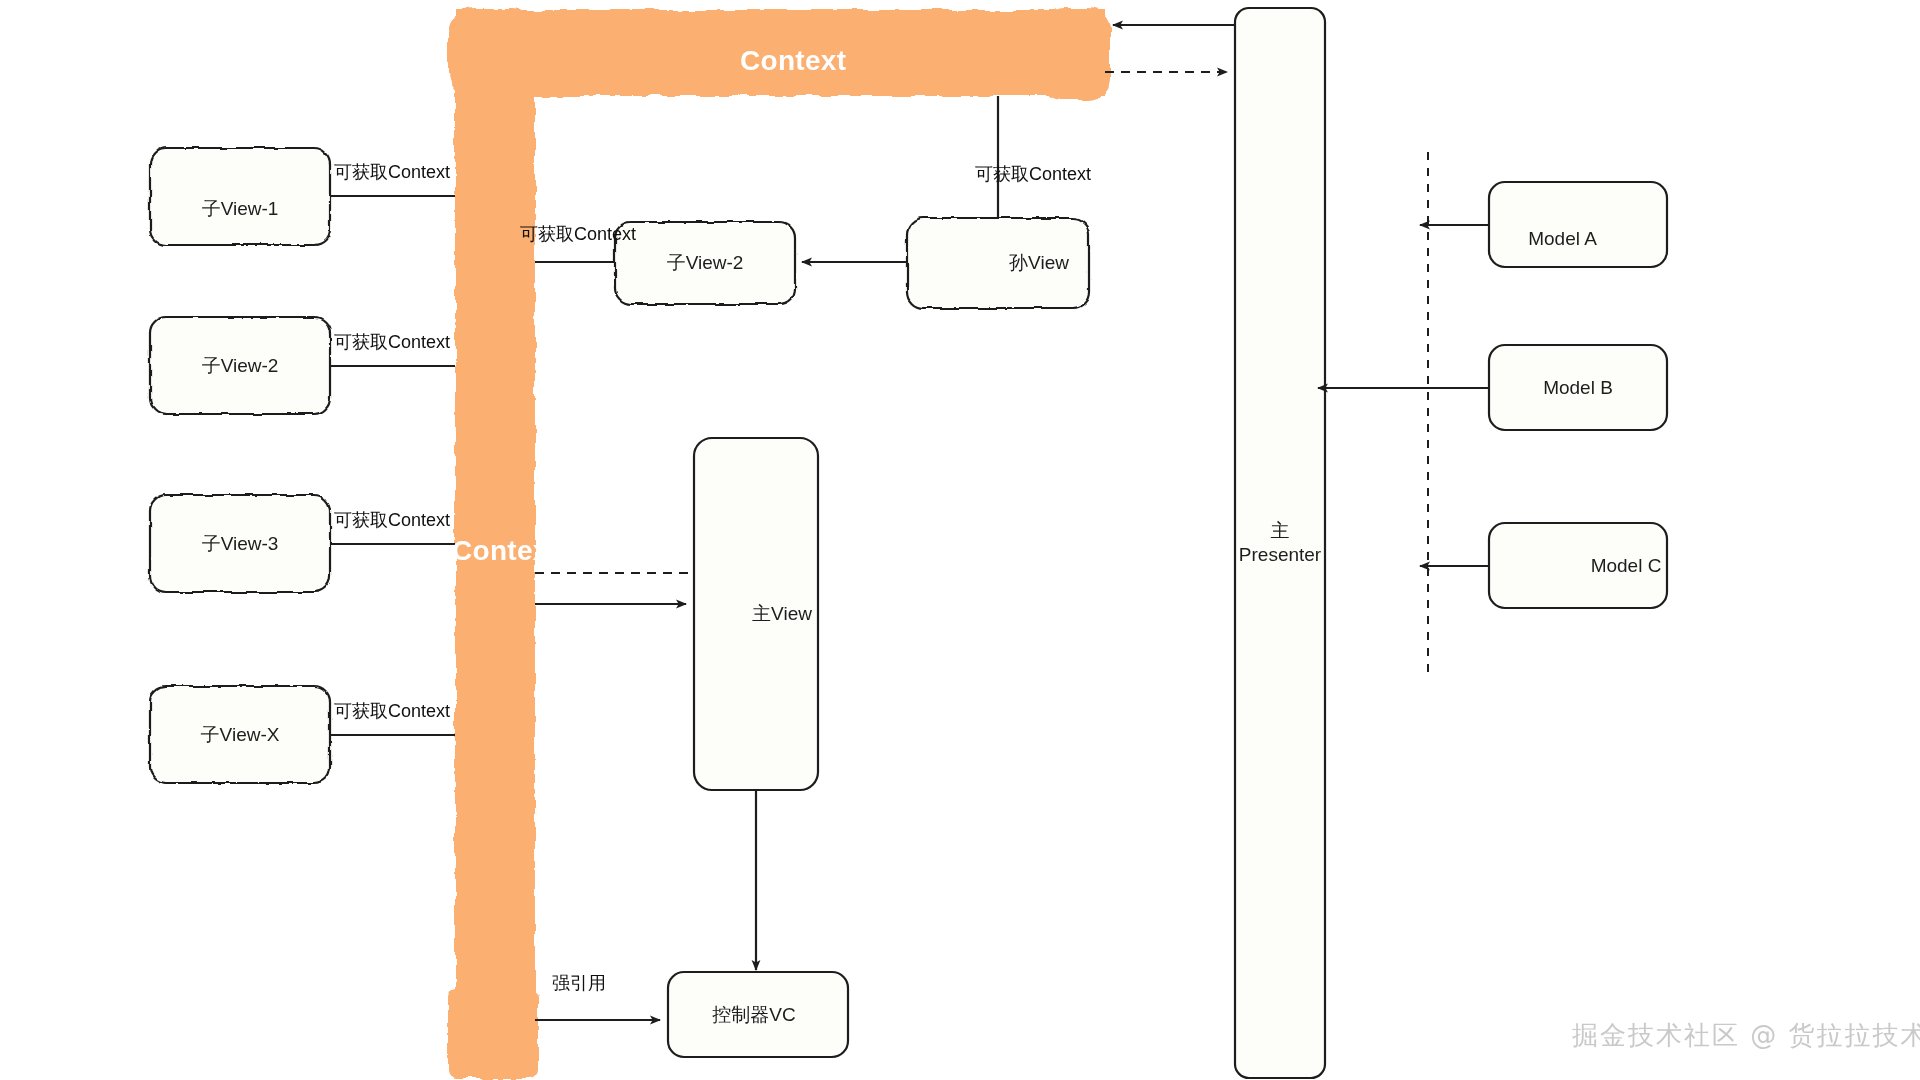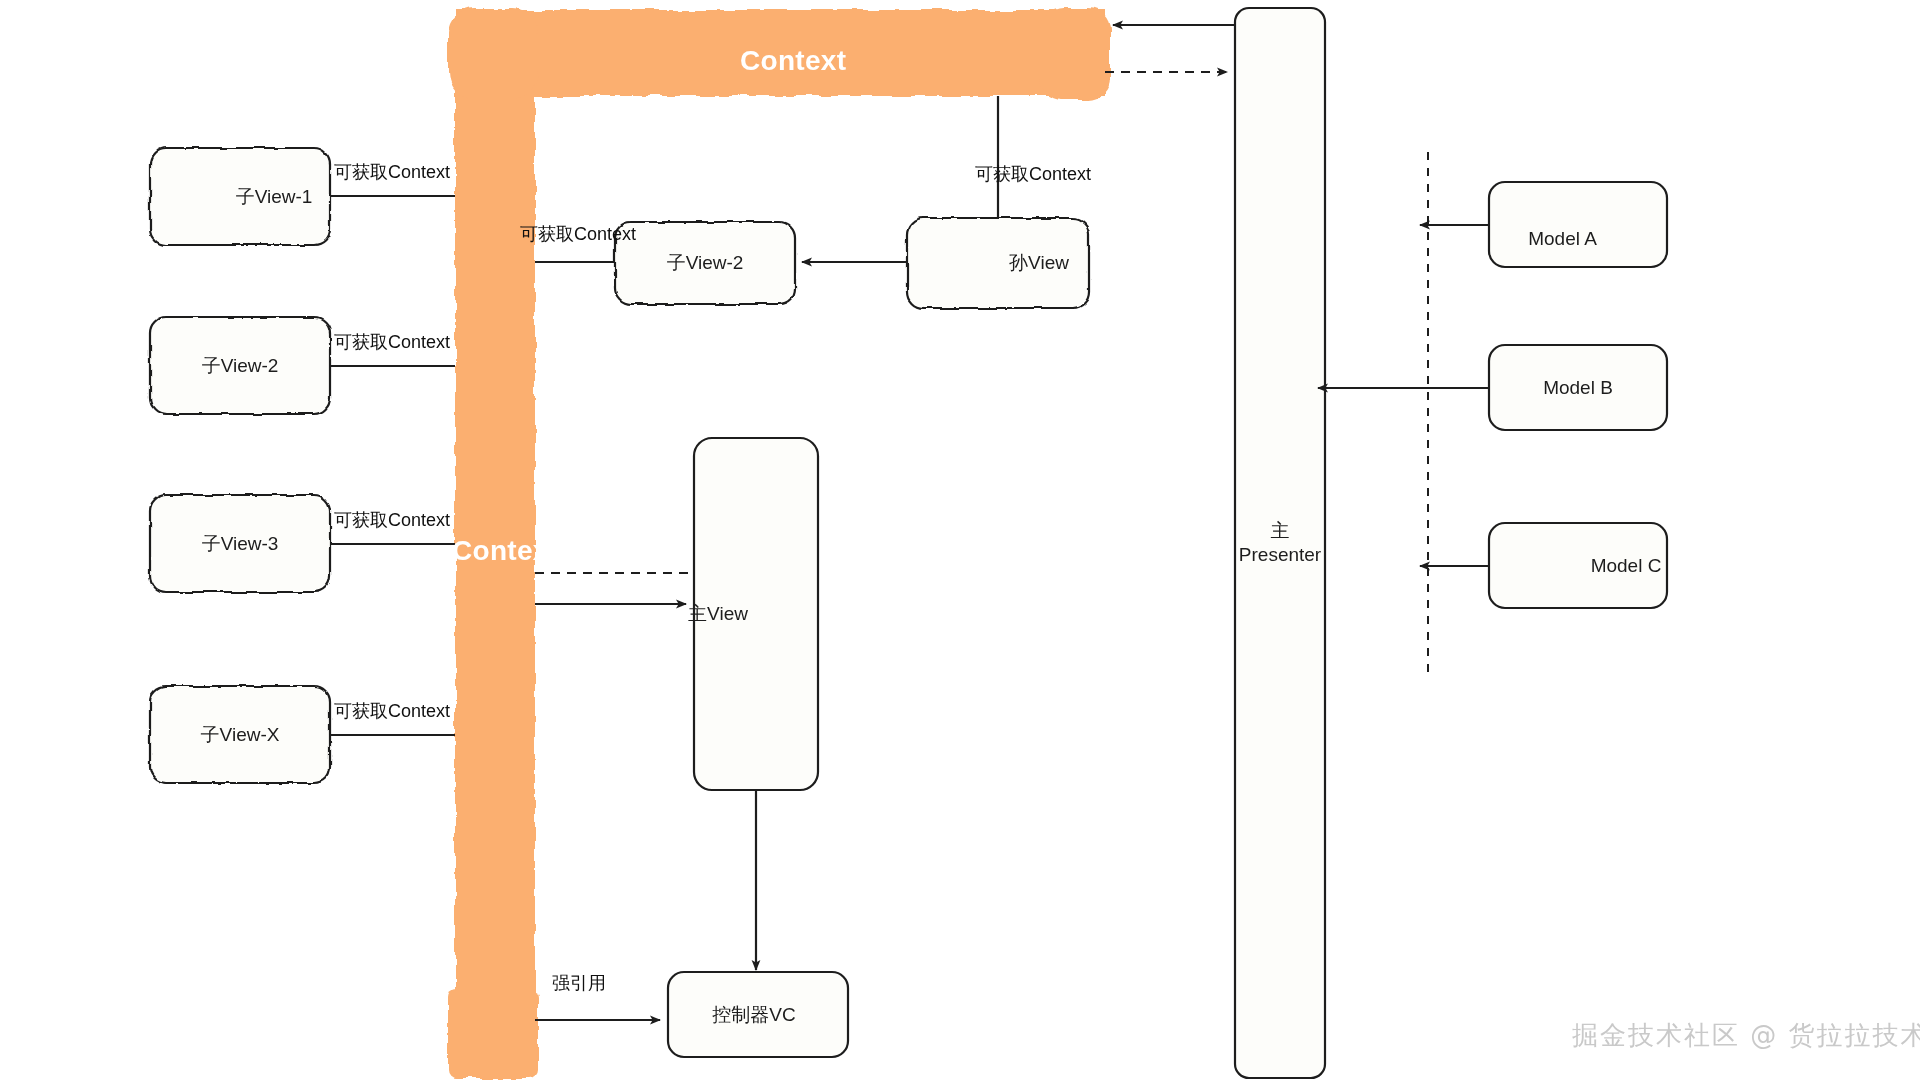--- a/index.html
+++ b/index.html
@@ -161,39 +161,39 @@
     <g stroke="#1d1d1d" stroke-width="2.2" fill="none">
       <line x1="1489" y1="225" x2="1420" y2="225" marker-end="url(#arrow)"></line>
       <line x1="1489" y1="388" x2="1318" y2="388" marker-end="url(#arrow)"></line>
       <line x1="1489" y1="566" x2="1420" y2="566" marker-end="url(#arrow)"></line>
     </g>
   </svg>
 
   <div class="ctx-label" style="left:740px; top:45px;">Context</div>
   <div class="ctx-label" style="left:452px; top:535px;">Context</div>
 
-  <div class="node-label" style="left:150px; top:148px; width:180px; height:97px;padding-left:34px;">子View-1</div>
+  <div class="node-label" style="left:150px; top:160px; width:180px; height:97px;">子View-1</div>
   <div class="edge-label" style="left:334px; top:160px;">可获取Context</div>
 
   <div class="node-label" style="left:150px; top:317px; width:180px; height:97px;">子View-2</div>
   <div class="edge-label" style="left:334px; top:330px;">可获取Context</div>
 
   <div class="node-label" style="left:150px; top:495px; width:180px; height:97px;">子View-3</div>
   <div class="edge-label" style="left:334px; top:508px;">可获取Context</div>
 
   <div class="node-label" style="left:150px; top:686px; width:180px; height:97px;text-align:center;">子View-X</div>
   <div class="edge-label" style="left:334px; top:699px;">可获取Context</div>
 
   <div class="node-label" style="left:615px; top:222px; width:180px; height:82px;">子View-2</div>
   <div class="edge-label" style="left:520px; top:222px;">可获取Context</div>
 
   <div class="node-label" style="left:907px; top:218px; width:182px; height:90px;padding-left:41px;">孙View</div>
   <div class="edge-label" style="left:975px; top:162px;">可获取Context</div>
 
-  <div class="node-label" style="left:656px; top:438px; width:124px; height:352px;">主View</div>
+  <div class="node-label" style="left:720px; top:438px; width:124px; height:352px;">主View</div>
 
   <div class="node-label" style="left:668px; top:972px; width:172px; height:85px;">控制器VC</div>
   <div class="edge-label" style="left:552px; top:971px;">强引用</div>
 
   <div class="node-label" style="left:1235px; top:8px; width:90px; height:1070px;">主
 Presenter</div>
 
   <div class="node-label" style="left:1489px; top:196px; width:147px; height:85px;border-radius:29px;">Model A</div>
   <div class="node-label" style="left:1489px; top:345px; width:178px; height:85px;">Model B</div>
   <div class="node-label" style="left:1489px; top:523px; width:178px; height:85px;padding-left:48px;">Model C</div>

